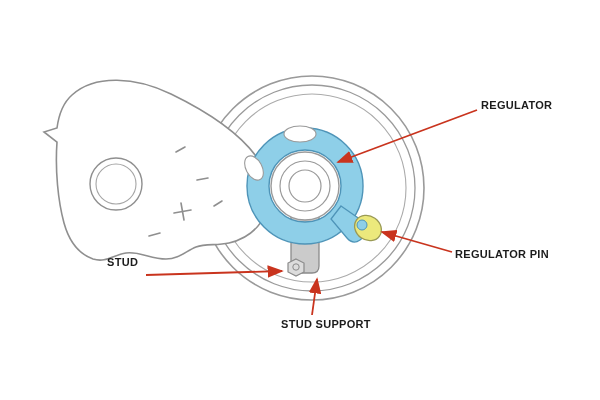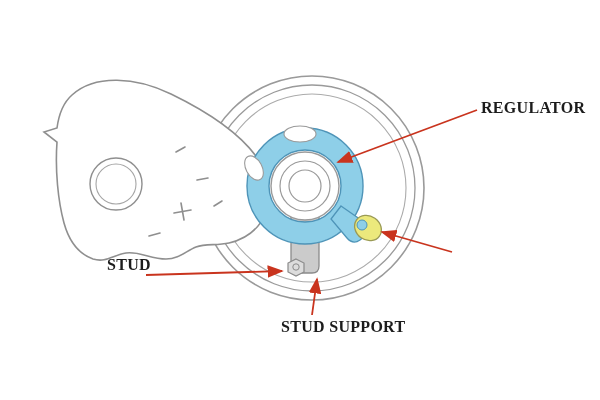--- a/index.html
+++ b/index.html
@@ -6,26 +6,25 @@
   #stage{
     position:relative;
     width:600px;height:400px;
     background:#ffffff;
     font-family:"Liberation Sans", sans-serif;
     overflow:hidden;
   }
   #diagram-svg{position:absolute;left:0;top:0;}
   .part-label{
     position:absolute;
-    font-size:16px;
+    font-size:11px;
     font-weight:bold;
     color:#1c1c1c;
     letter-spacing:0.3px;
     white-space:nowrap;
-    font-family:Liberation Serif, serif;
   }
   .lbl-regulator{left:481px;top:99px;}
   .lbl-regulator-pin{left:455px;top:248px;}
   .lbl-stud{left:107px;top:256px;}
   .lbl-stud-support{left:281px;top:318px;}
 </style>
 </head>
 <body>
 
 <div id="stage">
@@ -108,18 +107,19 @@
     <g stroke-width="1.8" fill="none">
       <line x1="477" y1="110" x2="338" y2="162" marker-end="url(#arrowhead)" stroke="#c9341e"></line>
       <line x1="452" y1="252" x2="382" y2="232" marker-end="url(#arrowhead)" stroke="#c9341e"></line>
       <line x1="146" y1="275" x2="282" y2="271" marker-end="url(#arrowhead)" stroke="#c9341e"></line>
       <line x1="312" y1="315" x2="317" y2="279" marker-end="url(#arrowhead)" stroke="#c9341e"></line>
     </g>
   </svg>
 
   <div class="part-label lbl-regulator">REGULATOR</div>
 
+  <div class="part-label lbl-regulator-pin">REGULATOR PIN</div>
 
   <div class="part-label lbl-stud">STUD</div>
 
   <div class="part-label lbl-stud-support">STUD SUPPORT</div>
 
 </div>
 
 </body></html>

